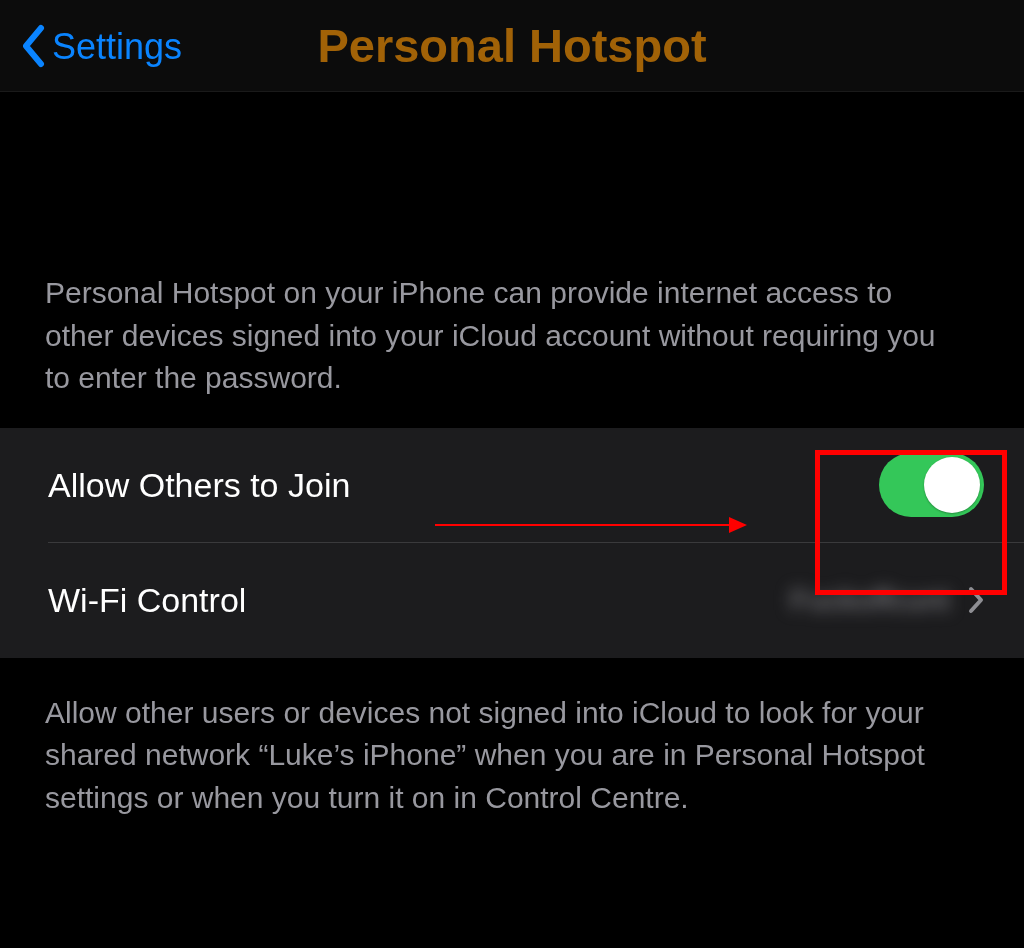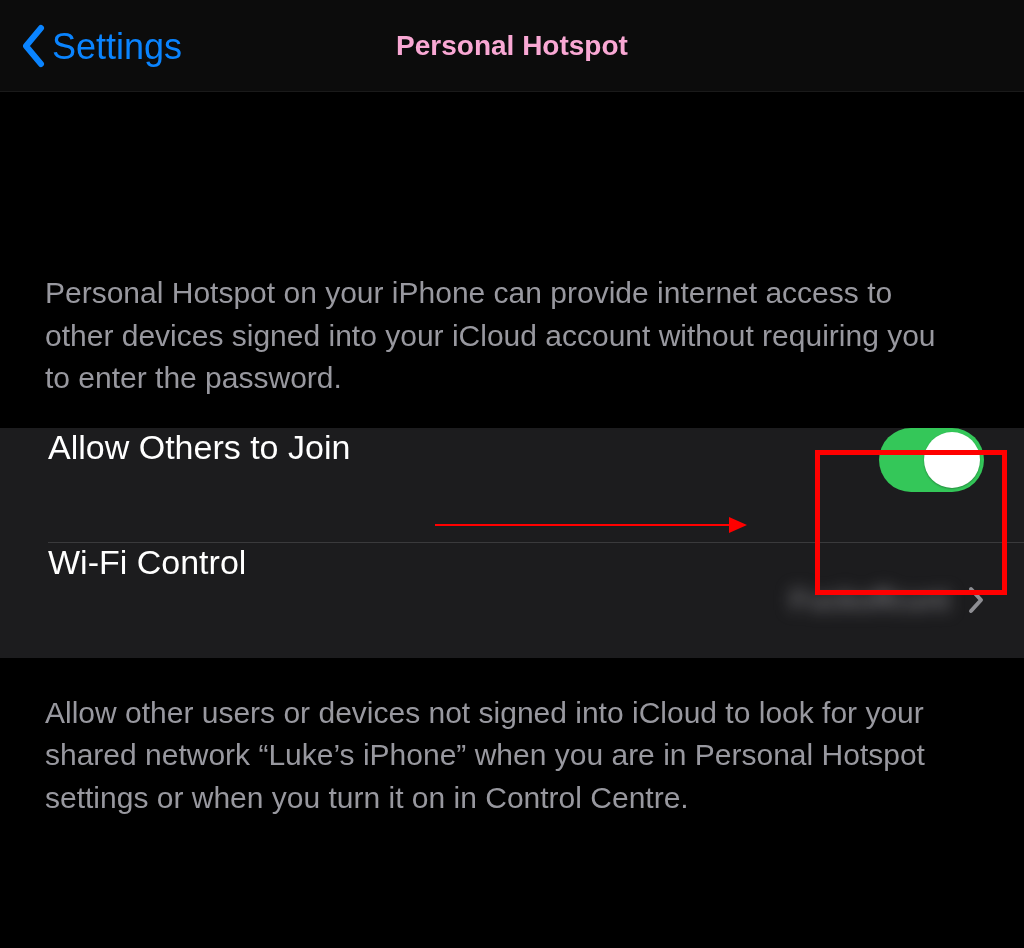--- a/index.html
+++ b/index.html
@@ -39,40 +39,41 @@
     display: inline-block;
     line-height: 1;
   }
   .back-chevron svg {
     display: block;
   }
   .nav-title {
     position: absolute;
     left: 50%;
     transform: translateX(-50%);
-    font-size: 28px;
+    font-size: 47px;
     font-weight: 600;
-    color: #f9a8d4;
+    color: #a16207;
     white-space: nowrap;
   }
 
   
   .section-header-text {
     padding: 180px 70px 28px 45px;
     font-size: 30px;
     line-height: 1.42;
     color: #98989f;
   }
 
   
   .list-group {
     background: #1c1c1e;
   }
   .list-row {
     display: flex;
+    align-items: center;
     justify-content: space-between;
     padding: 0 40px 0 48px;
     height: 115px;
     position: relative;
   }
   .row-separator {
     position: absolute;
     left: 48px;
     right: 0;
     bottom: 0;

